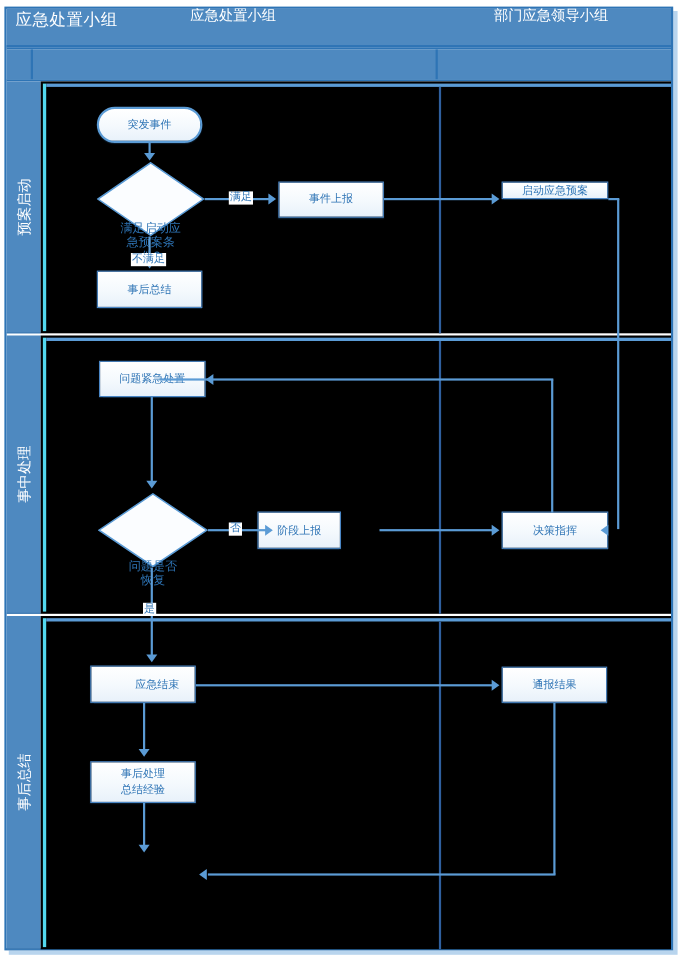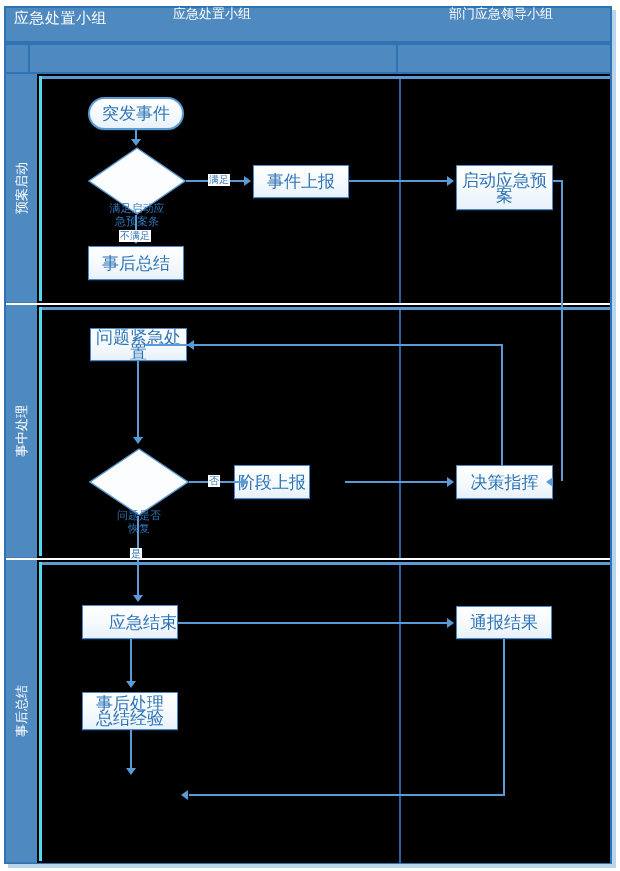--- a/index.html
+++ b/index.html
@@ -84,21 +84,21 @@
   }
   .vcol-div{ 
     position:absolute;width:2px;background:#2f5f9e;
   }
 
   
   .node{
     position:absolute;box-sizing:border-box;
     display:flex;align-items:center;justify-content:center;
     text-align:center;
-    color:#2e74b5;font-size:17px;line-height:15px;
+    color:#2e74b5;font-size:10px;line-height:15px;
     background:linear-gradient(180deg,#ffffff 0%,#f4f9fd 55%,#e8f1fa 100%);
     border:1px solid #5b9bd5;
     box-shadow:0 1px 1px rgba(46,116,181,.25);
     white-space:pre-line;
   }
   .node.stadium{border-radius:999px;border:2px solid #5b9bd5;}
   .node.process{border:1px solid #4a86c5;}
 
   .diamond{
     position:absolute;
@@ -163,21 +163,21 @@
     </svg>
     <div class="dtext">满足启动应
 急预案条
 件?</div>
   </div>
 
   <div class="node process" style="left:88px;top:246px;width:96px;height:34px;">事后总结</div>
 
   <div class="node process" style="left:253px;top:165px;width:96px;height:33px;">事件上报</div>
 
-  <div class="node process" style="left:456px;top:165px;width:97px;height:45px;">启动应急预案</div>
+  <div class="node process" style="left:456px;top:165px;width:97px;height:16px;">启动应急预案</div>
 
   <div class="ln v" style="left:135px;top:130px;height:11px;"></div>
   <div class="arw down" style="left:131px;top:139px;"></div>
 
   <div class="ln h" style="left:186px;top:180px;width:60px;"></div>
   <div class="arw right" style="left:244px;top:176px;"></div>
   <div class="elabel" style="left:208px;top:174px;">满足</div>
 
   <div class="ln v" style="left:135px;top:215px;height:23px;"></div>
   <div class="arw down" style="left:131px;top:237px;"></div>

